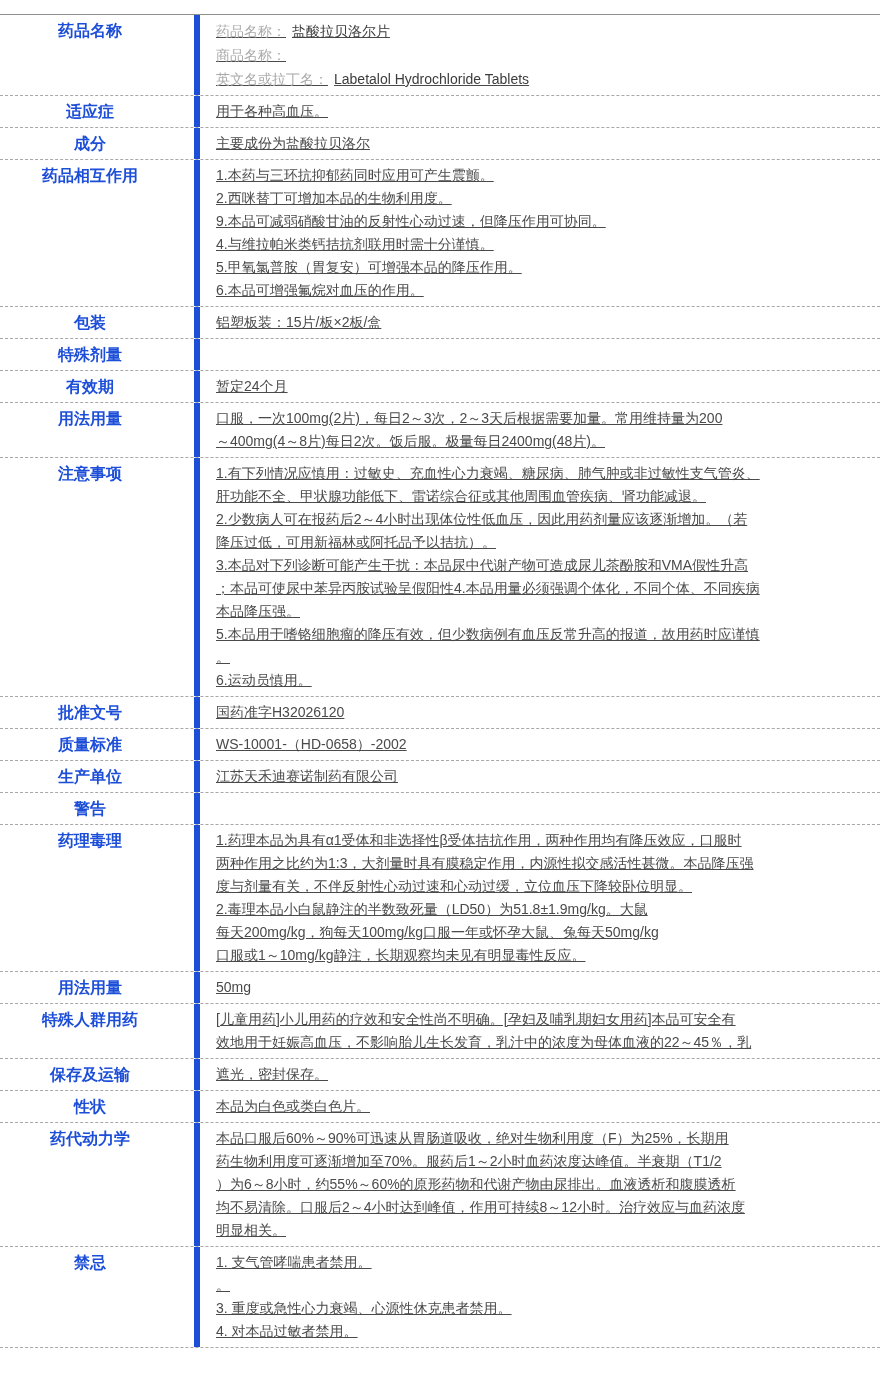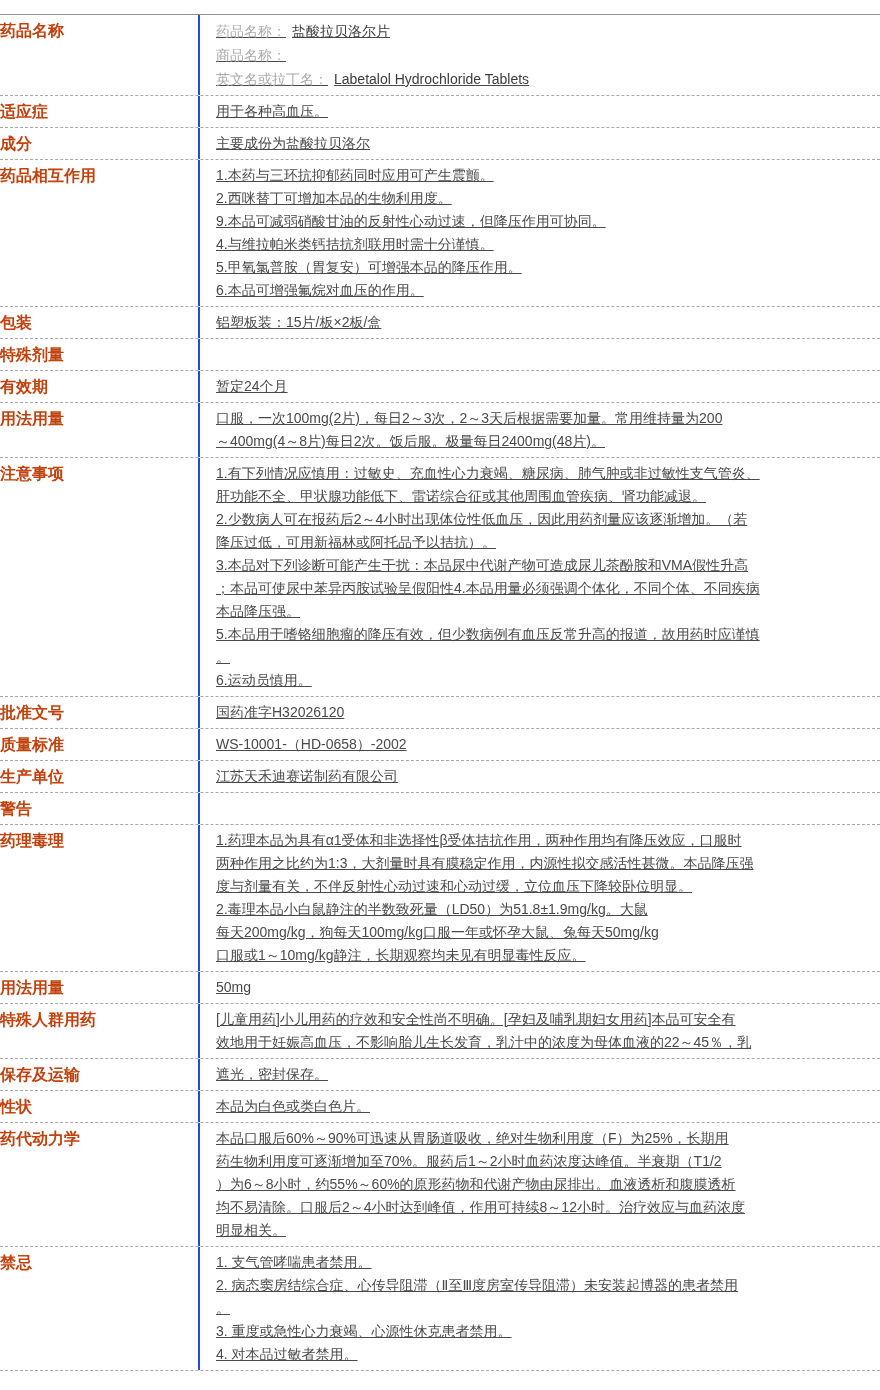--- a/index.html
+++ b/index.html
@@ -25,26 +25,26 @@
     border-bottom: 1px dashed #a8a8a8;
   }
   .row-center {
     align-items: center;
   }
   .label-cell {
     width: 200px;
     min-width: 200px;
     box-sizing: border-box;
     padding: 4px 14px 4px 0;
-    text-align: left;
+    text-align: center;
     font-size: 16px;
     font-weight: bold;
-    color: #c2410c;
+    color: #1d4ed8;
     line-height: 23px;
-    border-right: 2px solid #1d4ed8;
+    border-right: 6px solid #1d4ed8;
     align-self: stretch;
   }
   .content-cell {
     flex: 1;
     box-sizing: border-box;
     padding: 4px 24px 4px 16px;
     font-size: 14px;
     color: #4a4a4a;
     min-height: 23px;
     text-decoration: underline;
@@ -224,20 +224,19 @@
           <div class="content-line">）为6～8小时，约55%～60%的原形药物和代谢产物由尿排出。血液透析和腹膜透析</div>
           <div class="content-line">均不易清除。口服后2～4小时达到峰值，作用可持续8～12小时。治疗效应与血药浓度</div>
           <div class="content-line">明显相关。</div>
         </div>
   </div>
 
   <div class="row">
     <div class="label-cell">禁忌</div>
     <div class="content-cell">
           <div class="content-line">1. 支气管哮喘患者禁用。</div>
-          <div class="content-line">2. 病态窦房结综合症、心传导阻滞（Ⅱ至Ⅲ度房室传导阻滞）未安装起博器的患者禁用</div>
           <div class="content-line">。</div>
           <div class="content-line">3. 重度或急性心力衰竭、心源性休克患者禁用。</div>
           <div class="content-line">4. 对本品过敏者禁用。</div>
         </div>
   </div>
 </div>
 </div>
 
 </body></html>

